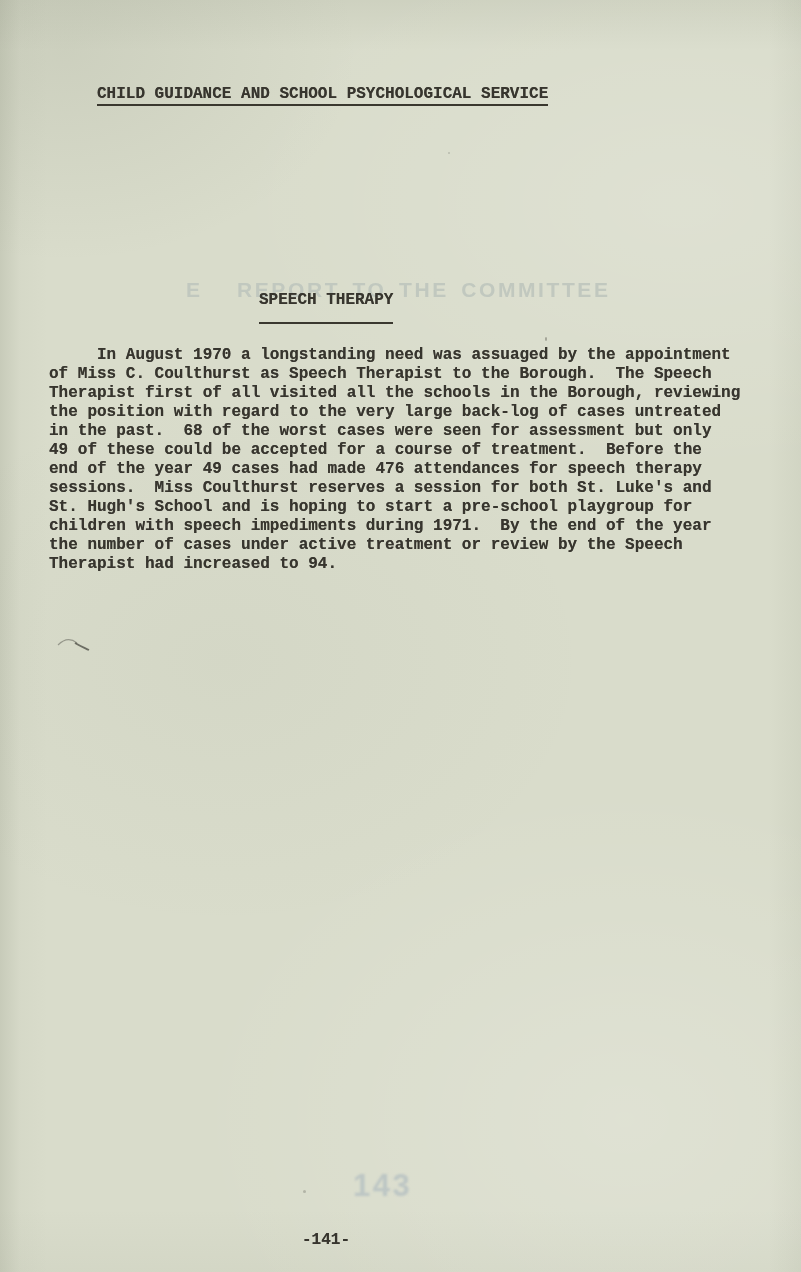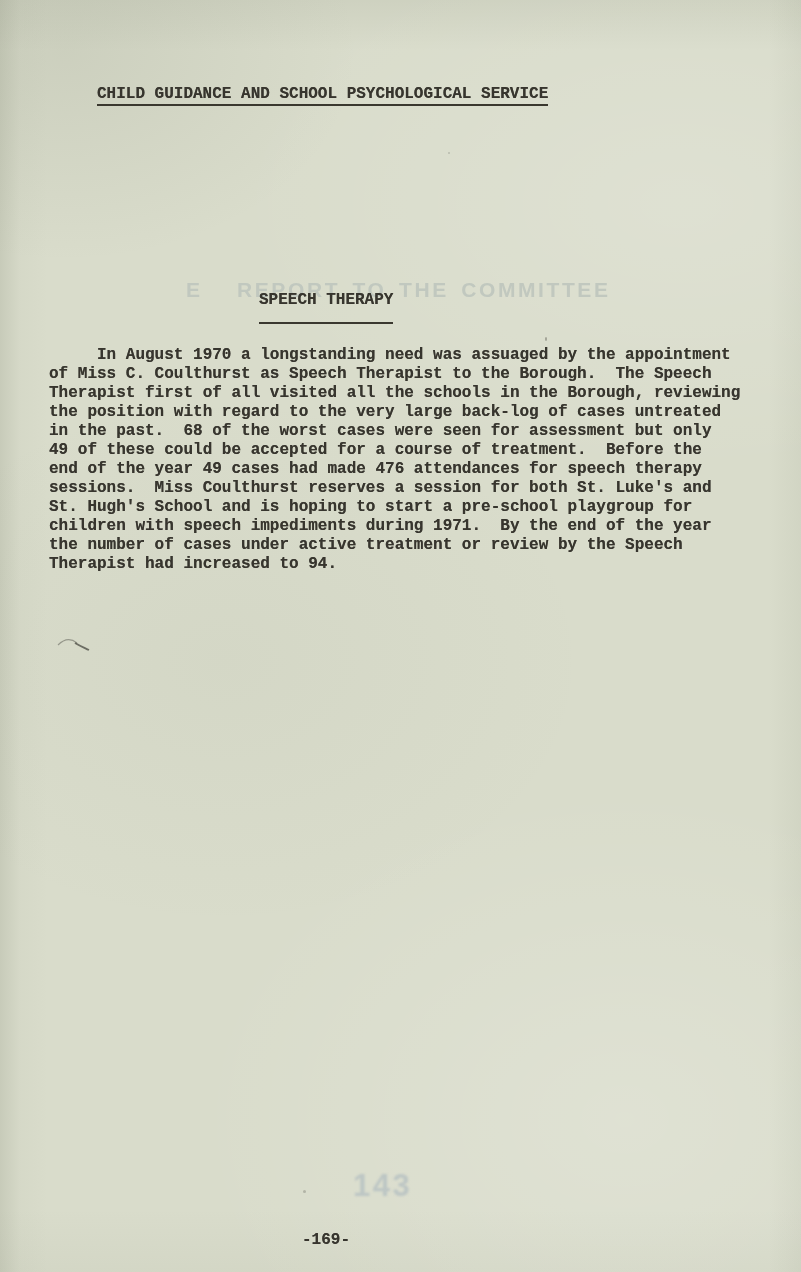--- a/index.html
+++ b/index.html
@@ -102,21 +102,21 @@
 the position with regard to the very large back-log of cases untreated
 in the past.  68 of the worst cases were seen for assessment but only
 49 of these could be accepted for a course of treatment.  Before the
 end of the year 49 cases had made 476 attendances for speech therapy
 sessions.  Miss Coulthurst reserves a session for both St. Luke's and
 St. Hugh's School and is hoping to start a pre-school playgroup for
 children with speech impediments during 1971.  By the end of the year
 the number of cases under active treatment or review by the Speech
 Therapist had increased to 94.</div>
 
-  <div class="ink" style="left:302px; top:1231px;">-169-</div>
+  <div class="ink" style="left:302px; top:1231px;">-141-</div>
 
   <svg class="pencil-mark" width="40" height="24" viewBox="0 0 40 24">
     <path d="M 2 12 C 9 5, 16 6, 21 10" fill="none" stroke="rgba(70,70,64,0.45)" stroke-width="1.1"></path>
     <path d="M 19 10 C 24 13, 29 15, 33 17" fill="none" stroke="rgba(50,50,45,0.65)" stroke-width="1.8"></path>
   </svg>
 
   <span class="speck speck-a"></span>
   <span class="speck speck-b"></span>
   <span class="speck speck-c"></span>
 

